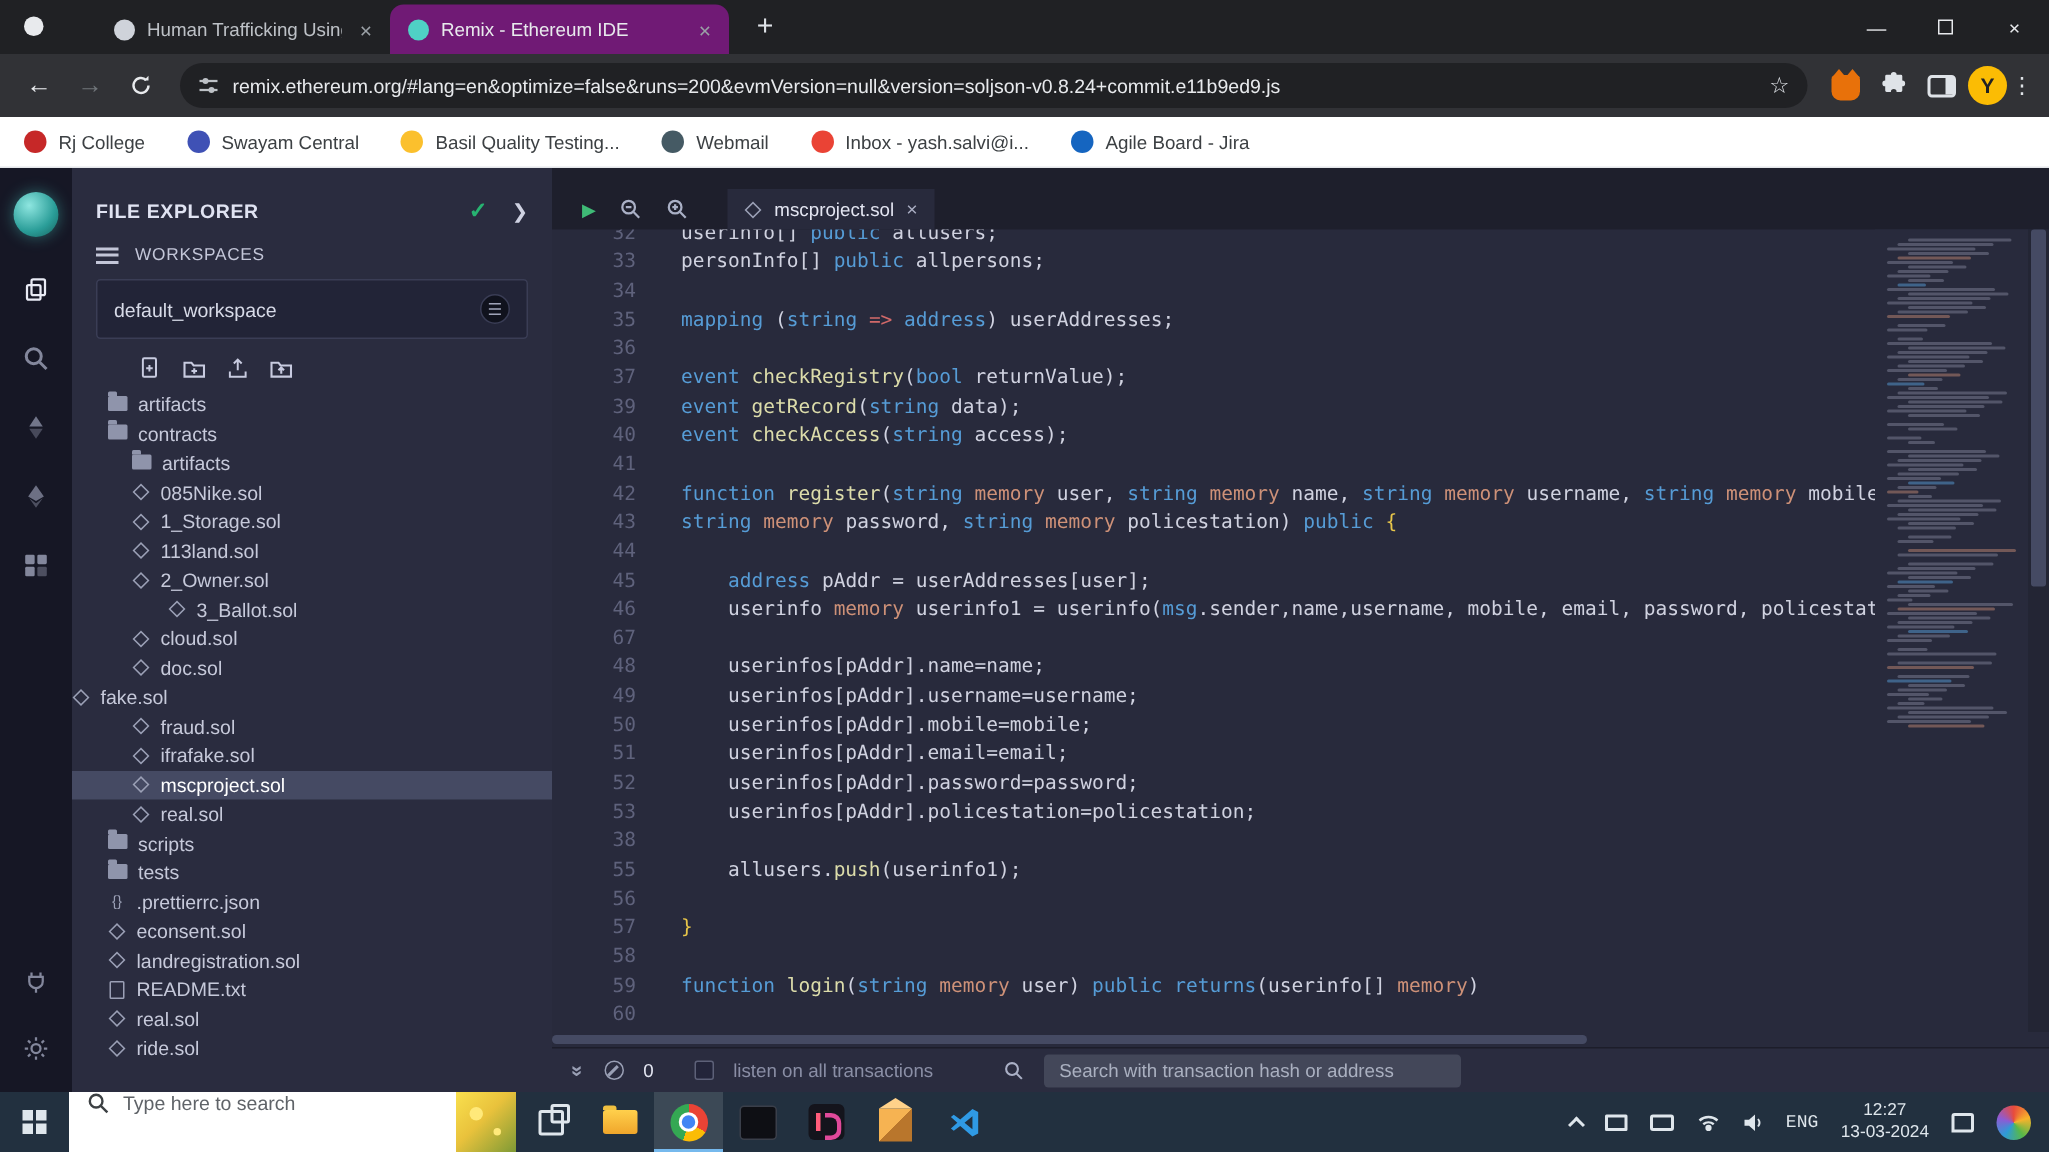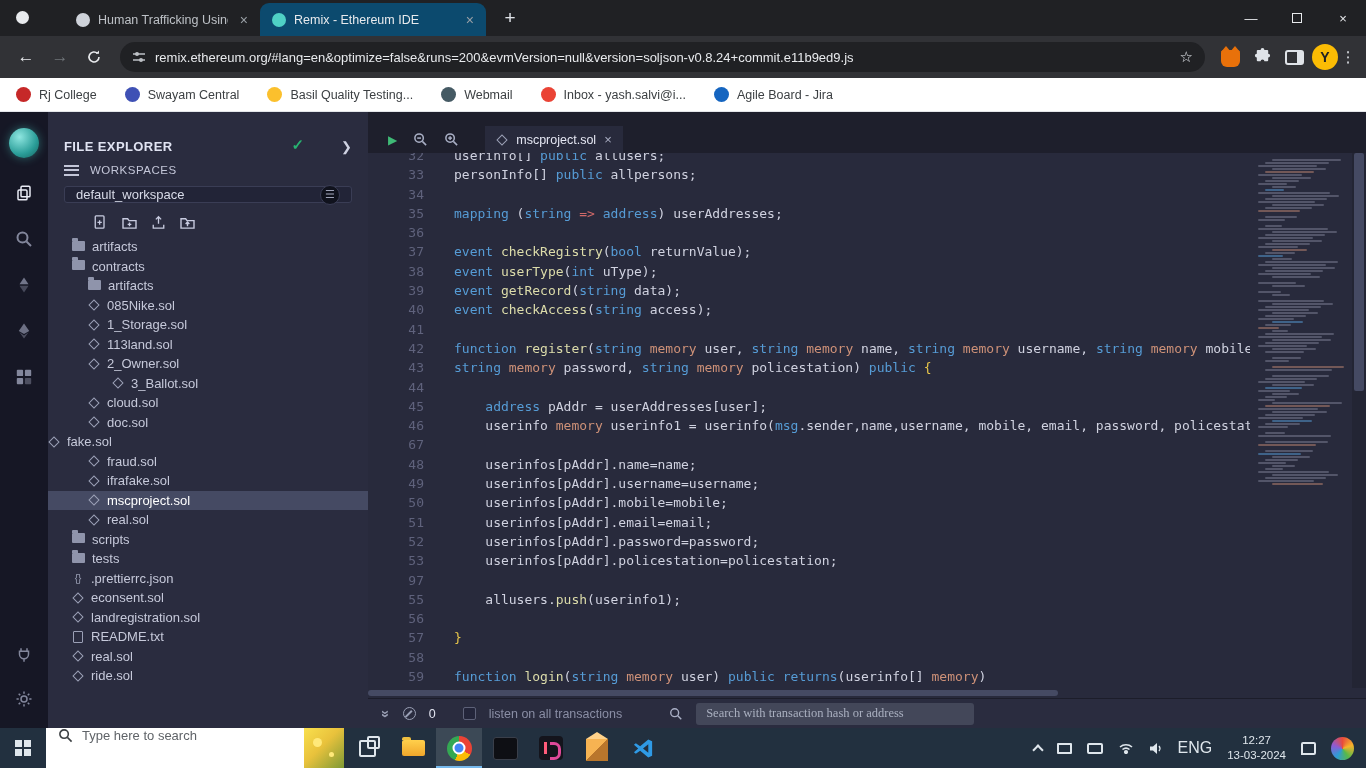--- a/index.html
+++ b/index.html
@@ -4,21 +4,21 @@
 <style>
   *{box-sizing:border-box;margin:0;padding:0;}
   html,body{width:1366px;height:768px;overflow:hidden;}
   body{position:relative;background:#2a2c3f;font-family:"Liberation Sans",sans-serif;-webkit-font-smoothing:antialiased;}
   svg{display:block;}
 
   
   .tabstrip{position:absolute;top:0;left:0;width:100%;height:36px;background:#202124;display:flex;align-items:flex-end;padding-left:64px;}
   .win-icon{position:absolute;left:16px;top:11px;width:13px;height:13px;border-radius:50%;background:#e8eaed;}
   .tab{height:33px;display:flex;align-items:center;gap:8px;padding:0 8px 0 12px;width:196px;border-radius:9px 9px 0 0;color:#bdc1c6;font-size:12.5px;}
-  .tab.active{background:#0c4a6e;color:#e8eaed;width:226px;}
+  .tab.active{background:#701a75;color:#e8eaed;width:226px;}
   .tab .fav{width:14px;height:14px;border-radius:50%;flex:none;}
   .tab .tab-title{flex:1;white-space:nowrap;overflow:hidden;}
   .tab .x{color:#9aa0a6;font-size:14px;padding:0 4px;}
   .newtab{width:28px;height:28px;color:#dfe3e8;display:flex;align-items:center;justify-content:center;font-size:19px;margin:0 0 4px 10px;}
   .win-controls{position:absolute;right:0;top:0;height:36px;display:flex;}
   .wc{width:46px;height:100%;display:flex;align-items:center;justify-content:center;color:#e8eaed;font-size:13px;}
   .wc .sq{width:10px;height:10px;border:1.5px solid #e8eaed;}
 
   
   .toolbar{position:absolute;top:36px;left:0;width:100%;height:42px;background:#313236;display:flex;align-items:center;padding:0 10px;gap:2px;}
@@ -44,29 +44,29 @@
   
   .remix{position:absolute;top:112px;left:0;right:0;bottom:40px;background:#2a2c3f;overflow:hidden;}
 
   .rail{position:absolute;left:0;top:0;bottom:0;width:48px;background:#161725;display:flex;flex-direction:column;align-items:center;padding-top:16px;gap:24px;}
   .rail-logo{width:30px;height:30px;border-radius:50%;background:radial-gradient(circle at 35% 30%,#8ee6e0,#2a9d98 60%,#17605c);box-shadow:0 0 10px rgba(70,200,190,.45);}
   .rail-ic{width:22px;height:22px;color:#83879c;display:flex;align-items:center;justify-content:center;}
   .rail-ic.active{color:#e9ebf5;}
   .rail-bottom{margin-top:auto;display:flex;flex-direction:column;gap:22px;padding-bottom:18px;align-items:center;}
 
   .side{position:absolute;left:48px;top:0;bottom:0;width:320px;background:#2a2c3f;padding-top:14px;overflow:hidden;}
-  .fx-header{display:flex;align-items:flex-end;padding:0 16px;height:28px;gap:21px;}
+  .fx-header{display:flex;align-items:center;padding:0 16px;height:28px;}
   .fx-title{flex:1;color:#e0e3f2;font-size:13px;font-weight:bold;letter-spacing:.4px;}
   .check{color:#27b371;font-size:15px;margin-right:16px;font-weight:bold;}
   .chev{color:#cfd2e2;font-size:13px;}
   .ws-row{display:flex;align-items:center;gap:11px;padding:10px 16px 4px;}
   .burger{width:15px;height:11px;border-top:2px solid #c3c6d8;border-bottom:2px solid #c3c6d8;position:relative;}
   .burger::after{content:"";position:absolute;left:0;right:0;top:2.5px;height:2px;background:#c3c6d8;}
   .ws-label{color:#c3c6d8;font-size:11.5px;letter-spacing:.5px;}
-  .ws-select{margin:6px 16px 8px;height:17px;background:#222437;border:1px solid #3a3d55;border-radius:3px;display:flex;align-items:center;padding:0 11px;color:#d8dbe8;font-size:13px;}
+  .ws-select{margin:6px 16px 8px;height:40px;background:#222437;border:1px solid #3a3d55;border-radius:3px;display:flex;align-items:center;padding:0 11px;color:#d8dbe8;font-size:13px;}
   .ws-circle{margin-left:auto;width:20px;height:20px;border-radius:50%;background:#10121d;border:1px solid #3a3d55;color:#9fa3b8;font-size:11px;display:flex;align-items:center;justify-content:center;}
   .fx-toolbar{display:flex;gap:15px;padding:4px 16px 8px 46px;align-items:center;color:#c8cbe0;}
   .fx-toolbar .tbi{color:#c8cbe0;}
 
   .tree{font-size:13px;color:#c6c9da;}
   .trow{height:19.5px;display:flex;align-items:center;gap:7px;white-space:nowrap;}
   .trow.sel{background:#454a63;color:#ffffff;}
   .ic-folder{width:13px;height:10px;background:#8f94ab;border-radius:1px;position:relative;flex:none;margin-top:-2px;}
   .ic-folder::before{content:"";position:absolute;top:-3px;left:0;width:6px;height:3px;background:#8f94ab;border-radius:1px 1px 0 0;}
   .ic-sol{width:8px;height:8px;border:1px solid #9ba0b6;transform:rotate(45deg);flex:none;margin:0 2px;}
@@ -100,21 +100,21 @@
   .hthumb{position:absolute;left:0;top:2px;height:6px;width:690px;background:#454a63;border-radius:3px;}
 
   .term{position:absolute;left:368px;right:0;bottom:0;height:30px;background:#2a2c3f;border-top:1px solid #1c1d2a;display:flex;align-items:center;gap:13px;padding:0 14px;}
   .dblchev{color:#9aa0b5;display:inline-block;transform:rotate(90deg);font-size:14px;font-weight:bold;}
   .ban{width:13px;height:13px;border:1.5px solid #9aa0b5;border-radius:50%;position:relative;flex:none;}
   .ban::after{content:"";position:absolute;left:0.5px;top:4.5px;width:9px;height:1.5px;background:#9aa0b5;transform:rotate(-45deg);}
   .t-count{color:#e2e4f0;font-size:12.5px;}
   .t-check{width:13px;height:13px;border:1px solid #5d6178;background:#23253a;border-radius:2px;margin-left:14px;flex:none;}
   .t-label{color:#8a8ea5;font-size:12.5px;}
   .t-mag{margin-left:34px;color:#aab0c6;}
-  .t-input{width:278px;height:22px;background:#434759;border:none;border-radius:3px;color:#e8eaf2;font-size:12.5px;padding:0 10px;outline:none;font-family:Liberation Serif, serif;}
+  .t-input{width:278px;height:22px;background:#434759;border:none;border-radius:3px;color:#e8eaf2;font-size:12.5px;padding:0 10px;outline:none;font-family:Liberation Sans, sans-serif;}
   .t-input::placeholder{color:#aab0c0;}
 
   
   .taskbar{position:absolute;left:0;bottom:0;width:100%;height:40px;background:#22303f;display:flex;align-items:stretch;}
   .tb-start{width:46px;display:flex;align-items:center;justify-content:center;}
   .winlogo{width:16px;height:16px;display:grid;grid-template-columns:7px 7px;grid-template-rows:7px 7px;gap:1.5px;}
   .winlogo span{background:#dfe6ec;}
   .tb-search{width:298px;background:#ffffff;display:flex;align-items:flex-start;padding-left:12px;color:#5f6368;font-size:13px;gap:9px;position:relative;}
   .tb-search-text{flex:1;white-space:nowrap;overflow:hidden;}
   .tb-tile{width:40px;height:40px;background:linear-gradient(135deg,#f9e04e 0%,#e9c23c 45%,#7e9a35 100%);position:relative;flex:none;}
@@ -130,21 +130,21 @@
   .dk-ic{width:25px;height:23px;background:#0e0f14;border:1px solid #3a3f4a;border-radius:3px;}
   .pk-ic{width:24px;height:24px;background:#14141c;border-radius:4px;position:relative;}
   .pk-ic::before{content:"";position:absolute;left:5px;top:6px;width:3px;height:12px;background:#ff5c7a;}
   .pk-ic::after{content:"";position:absolute;left:11px;top:6px;width:8px;height:12px;border:3px solid #e0499a;border-left:none;border-radius:0 7px 7px 0;}
   .cube-ic{width:22px;height:22px;background:linear-gradient(135deg,#f6b352 0 50%,#b9762c 50% 100%);position:relative;margin-top:4px;}
   .cube-ic::before{content:"";position:absolute;top:-7px;left:0;border-left:11px solid transparent;border-right:11px solid transparent;border-bottom:7px solid #ffd28a;}
   .tray{margin-left:auto;display:flex;align-items:center;gap:15px;padding:0 12px;color:#dfe6ec;}
   .chev-up{width:8px;height:8px;border-left:2px solid #dfe6ec;border-top:2px solid #dfe6ec;transform:rotate(45deg);margin-top:3px;}
   .mon{width:15px;height:11px;border:2px solid #dfe6ec;border-radius:1px;}
   .kb{width:16px;height:11px;border:2px solid #dfe6ec;border-radius:2px;}
-  .lang{font-size:16px;}
+  .lang{font-size:12px;font-family:Liberation Mono, monospace;}
   .clock{font-size:11.5px;line-height:1.3;text-align:center;}
   .ac{width:15px;height:13px;border:2px solid #dfe6ec;border-radius:2px 2px 2px 0;}
   .cw{width:23px;height:23px;border-radius:50%;background:conic-gradient(#e84b3c,#f7b32b,#58b948,#2e9bd6,#8d5bd4,#e84b3c);}
 </style>
 </head>
 <body>
 
 <div class="tabstrip">
   <span class="win-icon"></span>
   <div class="tab">
@@ -442,37 +442,36 @@
       </div>
     </div>
     <div class="code">
       <div class="code-inner" id="code-lines">
           <div class="code-line"><span class="ln">32</span><span><span class="tk-p">userinfo[] </span><span class="tk-k">public</span><span class="tk-p"> allusers;</span></span></div>
           <div class="code-line"><span class="ln">33</span><span><span class="tk-p">personInfo[] </span><span class="tk-k">public</span><span class="tk-p"> allpersons;</span></span></div>
           <div class="code-line"><span class="ln">34</span><span></span></div>
           <div class="code-line"><span class="ln">35</span><span><span class="tk-k">mapping</span><span class="tk-p"> (</span><span class="tk-k">string</span><span class="tk-p"> </span><span class="tk-o">=&gt;</span><span class="tk-p"> </span><span class="tk-k">address</span><span class="tk-p">) userAddresses;</span></span></div>
           <div class="code-line"><span class="ln">36</span><span></span></div>
           <div class="code-line"><span class="ln">37</span><span><span class="tk-k">event</span><span class="tk-p"> </span><span class="tk-f">checkRegistry</span><span class="tk-p">(</span><span class="tk-k">bool</span><span class="tk-p"> returnValue);</span></span></div>
-          <div class="code-line"><span class="ln">38</span><span><span class="tk-k">event</span><span class="tk-p"> </span><span class="tk-f">userType</span><span class="tk-p">(</span><span class="tk-k">int</span><span class="tk-p"> uType);</span></span></div>
           <div class="code-line"><span class="ln">39</span><span><span class="tk-k">event</span><span class="tk-p"> </span><span class="tk-f">getRecord</span><span class="tk-p">(</span><span class="tk-k">string</span><span class="tk-p"> data);</span></span></div>
           <div class="code-line"><span class="ln">40</span><span><span class="tk-k">event</span><span class="tk-p"> </span><span class="tk-f">checkAccess</span><span class="tk-p">(</span><span class="tk-k">string</span><span class="tk-p"> access);</span></span></div>
           <div class="code-line"><span class="ln">41</span><span></span></div>
           <div class="code-line"><span class="ln">42</span><span><span class="tk-k">function</span><span class="tk-p"> </span><span class="tk-f">register</span><span class="tk-p">(</span><span class="tk-k">string</span><span class="tk-p"> </span><span class="tk-m">memory</span><span class="tk-p"> user, </span><span class="tk-k">string</span><span class="tk-p"> </span><span class="tk-m">memory</span><span class="tk-p"> name, </span><span class="tk-k">string</span><span class="tk-p"> </span><span class="tk-m">memory</span><span class="tk-p"> username, </span><span class="tk-k">string</span><span class="tk-p"> </span><span class="tk-m">memory</span><span class="tk-p"> mobile, </span><span class="tk-k">string</span><span class="tk-p"> </span><span class="tk-m">memory</span></span></div>
           <div class="code-line"><span class="ln">43</span><span><span class="tk-k">string</span><span class="tk-p"> </span><span class="tk-m">memory</span><span class="tk-p"> password, </span><span class="tk-k">string</span><span class="tk-p"> </span><span class="tk-m">memory</span><span class="tk-p"> policestation) </span><span class="tk-k">public</span><span class="tk-p"> </span><span class="tk-b">{</span></span></div>
           <div class="code-line"><span class="ln">44</span><span></span></div>
           <div class="code-line"><span class="ln">45</span><span><span class="tk-p">    </span><span class="tk-k">address</span><span class="tk-p"> pAddr = userAddresses[user];</span></span></div>
           <div class="code-line"><span class="ln">46</span><span><span class="tk-p">    userinfo </span><span class="tk-m">memory</span><span class="tk-p"> userinfo1 = userinfo(</span><span class="tk-k">msg</span><span class="tk-p">.sender,name,username, mobile, email, password, policestation);</span></span></div>
           <div class="code-line"><span class="ln">67</span><span></span></div>
           <div class="code-line"><span class="ln">48</span><span><span class="tk-p">    userinfos[pAddr].name=name;</span></span></div>
           <div class="code-line"><span class="ln">49</span><span><span class="tk-p">    userinfos[pAddr].username=username;</span></span></div>
           <div class="code-line"><span class="ln">50</span><span><span class="tk-p">    userinfos[pAddr].mobile=mobile;</span></span></div>
           <div class="code-line"><span class="ln">51</span><span><span class="tk-p">    userinfos[pAddr].email=email;</span></span></div>
           <div class="code-line"><span class="ln">52</span><span><span class="tk-p">    userinfos[pAddr].password=password;</span></span></div>
           <div class="code-line"><span class="ln">53</span><span><span class="tk-p">    userinfos[pAddr].policestation=policestation;</span></span></div>
-          <div class="code-line"><span class="ln">97</span><span></span></div>
+          <div class="code-line"><span class="ln">38</span><span></span></div>
           <div class="code-line"><span class="ln">55</span><span><span class="tk-p">    allusers.</span><span class="tk-f">push</span><span class="tk-p">(userinfo1);</span></span></div>
           <div class="code-line"><span class="ln">56</span><span></span></div>
           <div class="code-line"><span class="ln">57</span><span><span class="tk-b">}</span></span></div>
           <div class="code-line"><span class="ln">58</span><span></span></div>
           <div class="code-line"><span class="ln">59</span><span><span class="tk-k">function</span><span class="tk-p"> </span><span class="tk-f">login</span><span class="tk-p">(</span><span class="tk-k">string</span><span class="tk-p"> </span><span class="tk-m">memory</span><span class="tk-p"> user) </span><span class="tk-k">public</span><span class="tk-p"> </span><span class="tk-k">returns</span><span class="tk-p">(userinfo[] </span><span class="tk-m">memory</span><span class="tk-p">)</span></span></div>
           <div class="code-line"><span class="ln">60</span><span></span></div>
         </div>
     </div>
     <div class="minimap" id="minimap">
         <div style="height: 3px;"></div>

